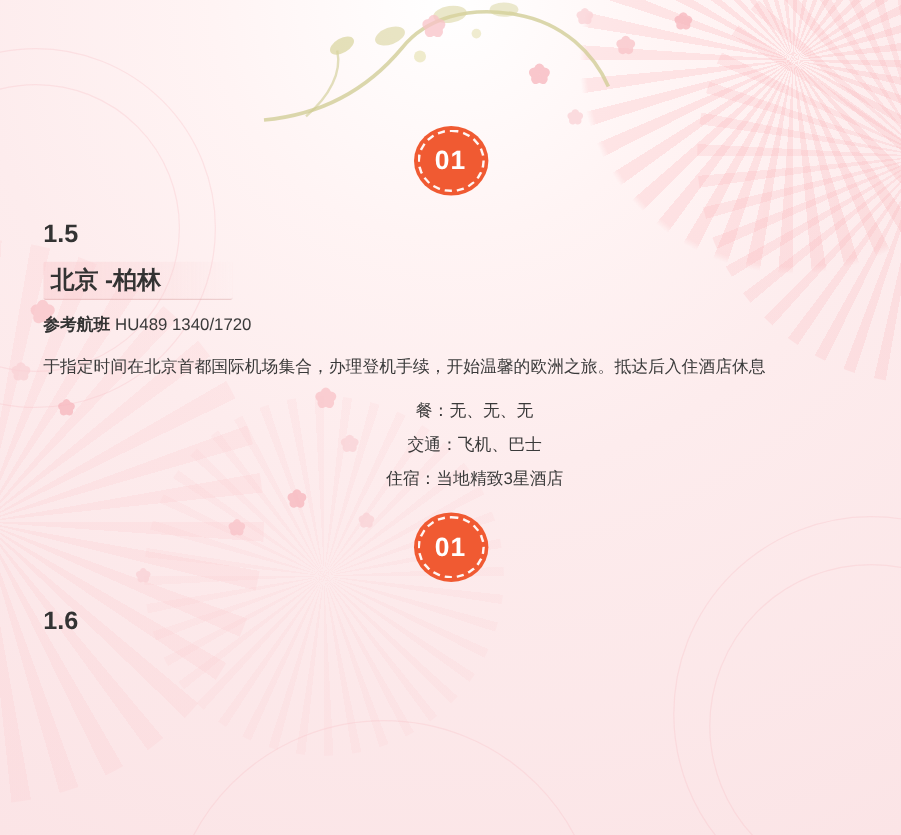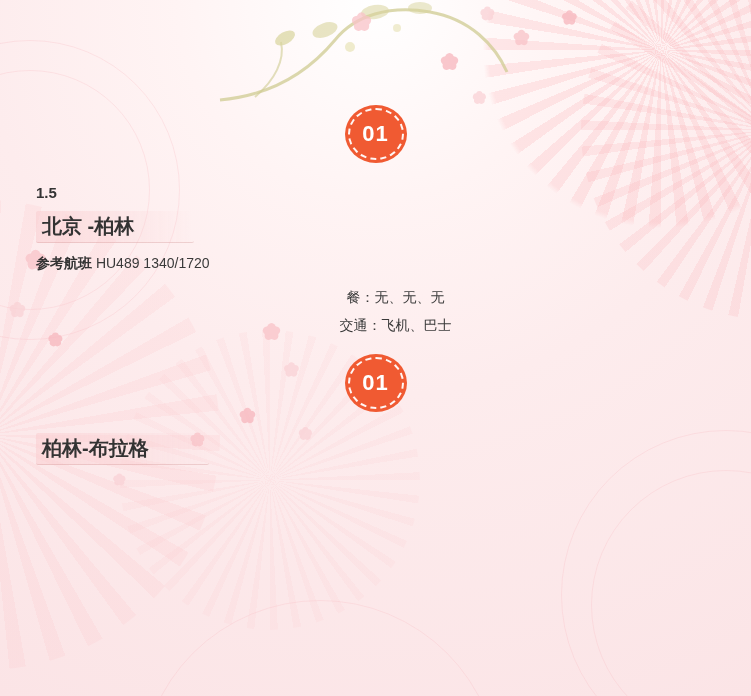--- a/index.html
+++ b/index.html
@@ -107,21 +107,21 @@
     background: #f05a32;
     color: #fff;
     font-size: 22px;
     font-weight: bold;
     display: flex; align-items: center; justify-content: center;
     box-shadow: 0 0 0 3px #f05a32;
     border: 2px dashed rgba(255,255,255,.95);
     letter-spacing: 1px;
   }
   .day-num {
-    font-size: 15px;
+    font-size: 21px;
     font-weight: bold;
     color: #333;
     margin: 0 0 10px 18px;
   }
   .route-title {
     display: inline-block;
     font-size: 20px;
     font-weight: bold;
     color: #333;
     margin-left: 18px;
@@ -305,39 +305,43 @@
     <div style="height:24px"></div>
     <div class="day-num">1.5</div>
 
     <div class="route-title hl-bar">北京 -柏林</div>
 
     <div class="flight-line">
       <span class="flight-label">参考航班</span>
       <span class="flight-code">HU489  1340/1720</span>
     </div>
 
+    <div class="desc">于指定时间在北京首都国际机场集合，办理登机手续，开始温馨的欧洲之旅。抵达后入住酒店休息</div>
 
     <div class="meta">
       <div class="row">
         <span>餐：</span><span>无、无、无</span>
       </div>
       <div class="row">
         <span>交通：</span><span>飞机、巴士</span>
+      </div>
+      <div class="row">
+        <span>住宿：</span><span>当地精致3星酒店</span>
       </div>
     </div>
 
     
     <div style="height:18px"></div>
     <div class="badge-wrap">
       <div class="badge">01</div>
     </div>
 
     <div style="height:24px"></div>
-
-    <div class="route-title hl-bar">柏林-布拉格</div>
+    <div class="day-num">1.6</div>
+
 
 
     <div class="meta">
       <div class="row">
         
       </div>
 
     </div>
 
   </div>

